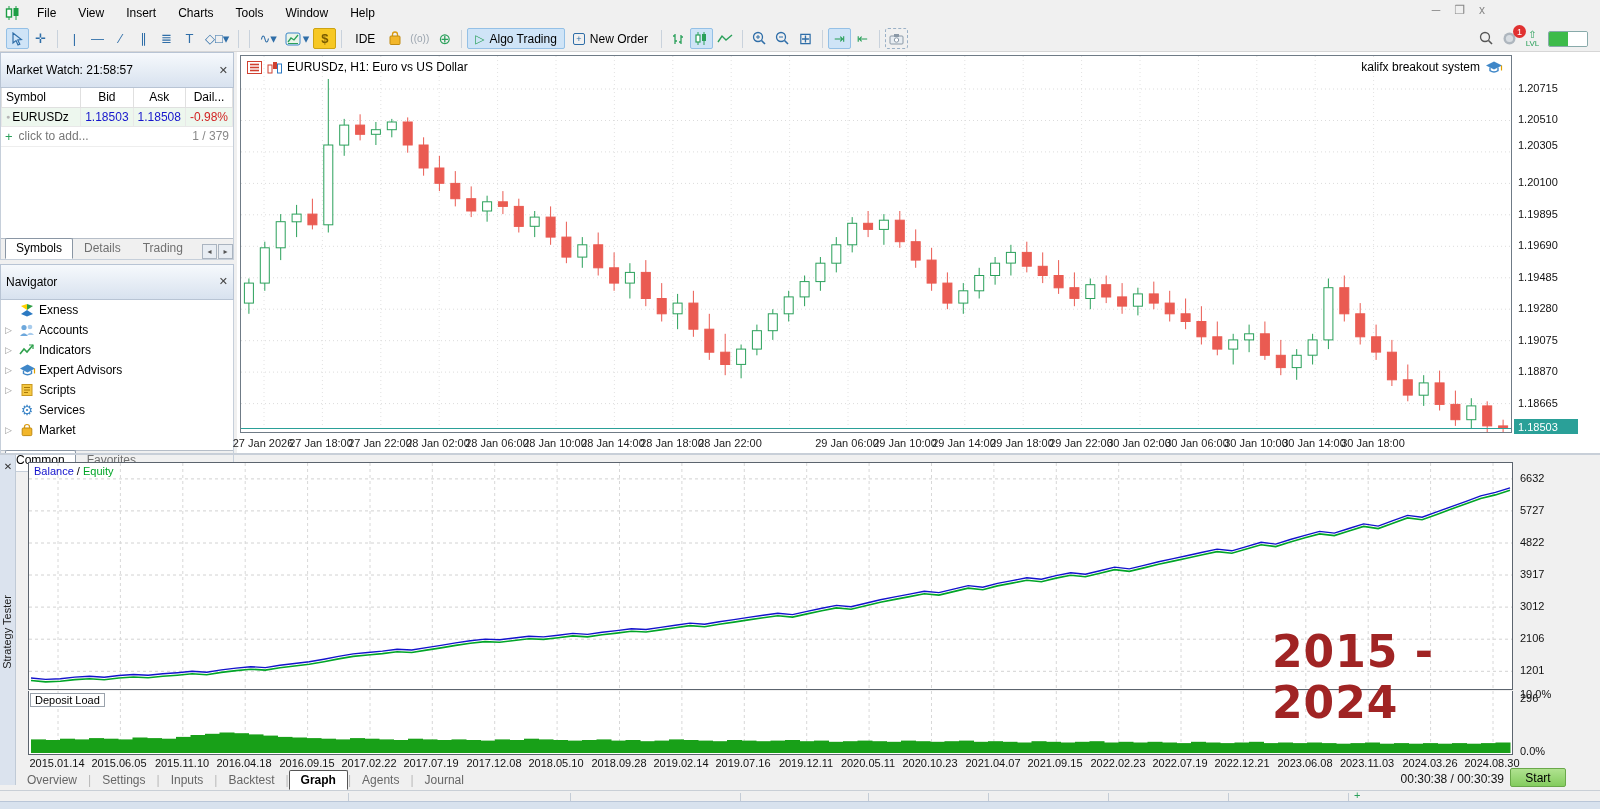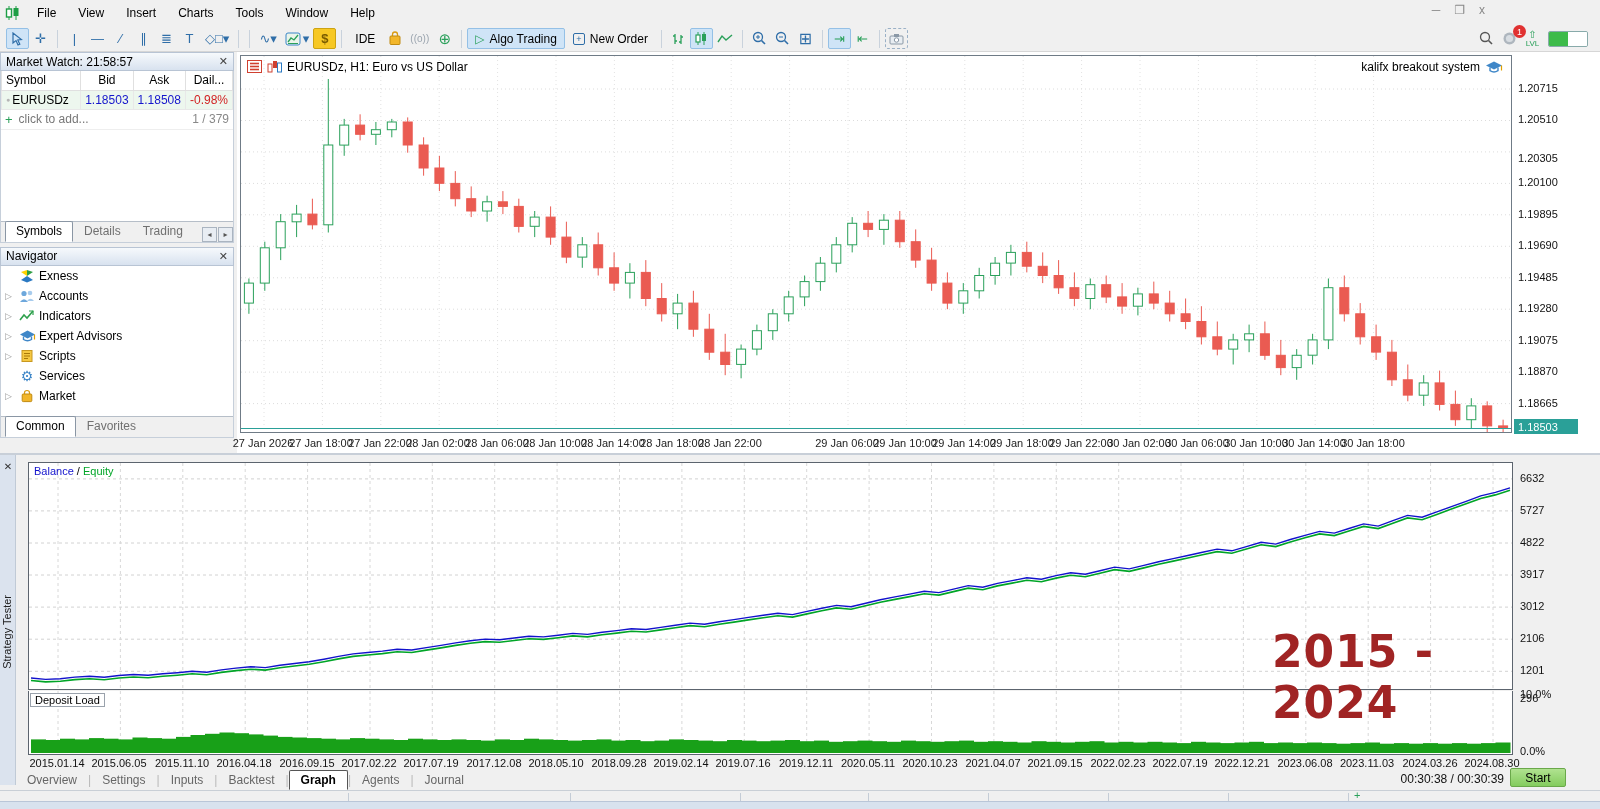--- a/index.html
+++ b/index.html
@@ -21,21 +21,21 @@
   .tb-btn.sel { background:#cfe4f7; border-color:#94c0e6; }
   .tb-btn.txt { color:#000; padding:0 7px; font-size:12px; }
   .tf { height:21px; padding:0 6px; display:flex; align-items:center; color:#1f5e9e; font-weight:bold; font-size:12px; border:1px solid transparent; border-radius:2px; cursor:default; }
   .tf.active { background:#cfe4f7; border-color:#94c0e6; }
   .badge { position:absolute; top:-4px; right:-6px; background:#e03131; color:#fff; border-radius:50%; width:13px; height:13px; font-size:9px; display:flex; align-items:center; justify-content:center; }
   .toggle-pill { width:40px; height:16px; border:1px solid #8aa; border-radius:2px; overflow:hidden; display:flex; }
   .toggle-pill .on { flex:1; background:#3dbb4a; } .toggle-pill .off { flex:1; background:#fff; }
 
   
   .side { position:absolute; left:0; top:52px; width:234px; }
-  .panel-header { height:19px; background:linear-gradient(#f6f9fc,#d8e2ef); border:1px solid #b8c4d4; display:flex; align-items:center; padding:0 5px; font-size:12px; }
+  .panel-header { height:36px; background:linear-gradient(#f6f9fc,#d8e2ef); border:1px solid #b8c4d4; display:flex; align-items:center; padding:0 5px; font-size:12px; }
   .panel-close { margin-left:auto; color:#444; font-size:11px; cursor:default; }
   .mw-table { width:100%; border-collapse:collapse; font-size:12px; background:#fff; }
   .mw-table th { font-weight:normal; text-align:left; border:1px solid #e0e0e0; border-top:none; padding:2px 4px; background:#fff; height:19px; }
   .mw-table th.r, .mw-table td.r { text-align:center; }
   .mw-table td { border:1px solid #e8e8e8; padding:2px 4px; height:19px; }
   .mw-sym-row td { background:#edf7ee; }
   .bid-ask { color:#1616cc; }
   .neg { color:#d22424; }
   .mw-add { display:flex; align-items:center; background:#fff; height:20px; padding:0 4px; color:#777; border-bottom:1px solid #eee; }
   .mw-body { background:#fff; border:1px solid #c6cfda; border-top:none; }
@@ -45,21 +45,21 @@
   .tab-arrows { margin-left:auto; display:flex; }
   .tab-arrows span { width:15px; height:15px; border:1px solid #aab4c0; background:#e8edf3; font-size:8px; display:flex; align-items:center; justify-content:center; color:#555; margin-left:1px; }
   .nav-row { display:flex; align-items:center; height:20px; padding-left:4px; background:#fff; }
   .nav-arrow { width:12px; color:#9a9a9a; font-size:9px; }
   .nav-icon { width:20px; display:flex; justify-content:center; }
   .nav-label { padding-left:2px; }
 
   
   .chart-area-bg { position:absolute; left:237px; top:52px; width:1363px; height:401px; background:#fff; }
   .chart-plot { position:absolute; left:240px; top:55px; width:1272px; height:378px; border:1px solid #6f7b86; background:#fff; }
-  .chart-head { position:absolute; left:6px; top:4px; display:flex; align-items:flex-start; gap:5px; font-size:12px; }
+  .chart-head { position:absolute; left:6px; top:4px; display:flex; align-items:flex-end; gap:5px; font-size:12px; }
   .ea-tag { position:absolute; right:8px; top:4px; display:flex; align-items:flex-start; gap:5px; font-size:12px; }
   .price-label { position:absolute; left:1518px; width:70px; font-size:11px; color:#111; }
   .price-now { position:absolute; left:1514px; width:64px; height:15px; background:#2aa098; color:#fff; font-size:11px; display:flex; align-items:center; padding-left:4px; }
   .x-label { position:absolute; top:437px; width:80px; text-align:center; font-size:11px; color:#222; }
 
   
   .tester-top { position:absolute; left:0; top:453px; width:1600px; height:2px; background:#c8cfd8; }
   .tester-strip { position:absolute; left:0; top:455px; width:16px; height:330px; background:#dbe3ee; border-right:1px solid #c0cad6; }
   .tester-strip .vlabel { position:absolute; left:1px; top:140px; writing-mode:vertical-rl; transform:rotate(180deg); font-size:11px; color:#222; }
   .tester-close { position:absolute; left:2px; top:460px; width:12px; height:12px; font-size:10px; color:#333; display:flex; align-items:center; justify-content:center; }
@@ -572,21 +572,21 @@
             <polygon points="9,1.5 17,5.5 9,9.5 1,5.5" fill="#3f87c8"></polygon>
             <path d="M5,7.5 v3.2 q4,2.6 8,0 V7.5" fill="none" stroke="#3f87c8" stroke-width="1.4"></path>
             <line x1="16.5" y1="5.5" x2="16.5" y2="10.5" stroke="#e0a000" stroke-width="1.2"></line>
           </svg>
       </span>
     </div>
   </div>
   <div id="price-axis">
       <div class="price-label" style="top: 82px;">1.20715</div>
       <div class="price-label" style="top: 113px;">1.20510</div>
-      <div class="price-label" style="top: 152px;">1.20305</div>
+      <div class="price-label" style="top: 139px;">1.20305</div>
       <div class="price-label" style="top: 176px;">1.20100</div>
       <div class="price-label" style="top: 208px;">1.19895</div>
       <div class="price-label" style="top: 239px;">1.19690</div>
       <div class="price-label" style="top: 271px;">1.19485</div>
       <div class="price-label" style="top: 302px;">1.19280</div>
       <div class="price-label" style="top: 334px;">1.19075</div>
       <div class="price-label" style="top: 365px;">1.18870</div>
       <div class="price-label" style="top: 397px;">1.18665</div>
     </div>
   <div id="time-axis">

